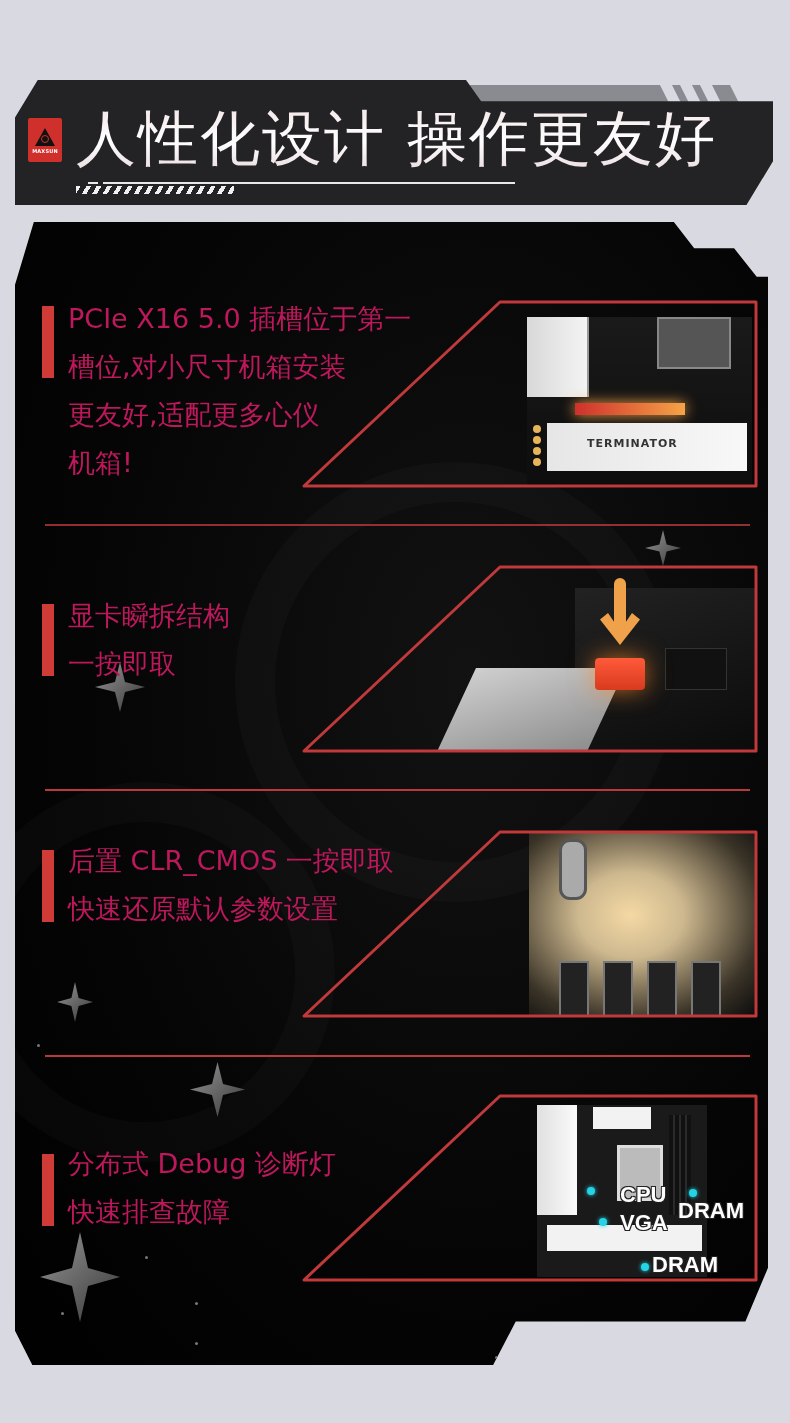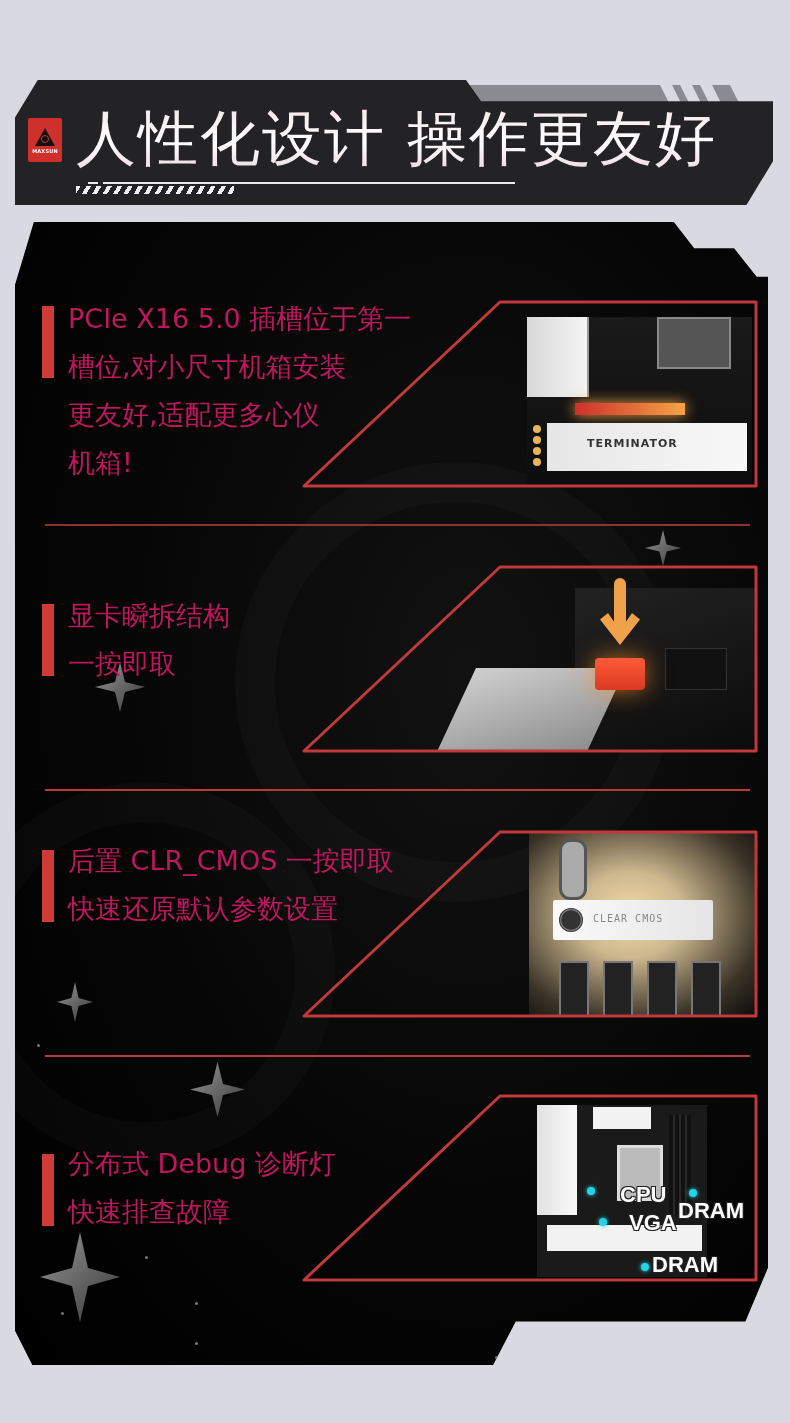--- a/index.html
+++ b/index.html
@@ -318,24 +318,20 @@
 </div>
 
 <div class="feature" style="top:0;">
   <div class="feat-bar" style="top:850px;height:72px;"></div>
   <div class="feat-text" style="top:837px;">后置 CLR_CMOS 一按即取
 快速还原默认参数设置</div>
   <div class="feat-frame" style="top:830px;">
     <div class="feat-img">
       <div class="io-panel">
         <div class="usbc"></div>
-        <div class="cmos-plate">
-          <div class="cmos-btn"></div>
-          <div class="cmos-label">CLEAR CMOS</div>
-        </div>
         <div class="usb-ports">
           <div></div>
             <div></div>
             <div></div>
             <div></div>
         </div>
       </div>
     </div>
     <svg width="456" height="188" viewBox="0 0 456 188">
       <polygon points="198,2 454,2 454,186 2,186" fill="none" stroke="#c0393b" stroke-width="3" stroke-linejoin="round"></polygon>
@@ -355,20 +351,20 @@
         <div class="cpu"></div>
         <div class="dimm"></div>
         <div class="m2"></div>
       </div>
       <div class="debug-led" style="left:282px;top:90px;"></div>
       <div class="debug-led" style="left:294px;top:121px;"></div>
       <div class="debug-led" style="left:384px;top:92px;"></div>
       <div class="debug-led" style="left:336px;top:166px;"></div>
     </div>
     <div class="debug-label" style="left:298px;top:88px;margin-left:20px;">CPU</div>
-    <div class="debug-label" style="left:327px;top:116px;">VGA</div>
+    <div class="debug-label" style="left:318px;top:116px;">VGA</div>
     <div class="debug-label" style="left:376px;top:104px;text-align:center;">DRAM</div>
     <div class="debug-label" style="left:350px;top:158px;">DRAM</div>
     <svg width="456" height="188" viewBox="0 0 456 188">
       <polygon points="198,2 454,2 454,186 2,186" fill="none" stroke="#c0393b" stroke-width="3" stroke-linejoin="round"></polygon>
     </svg>
   </div>
 </div>
 
 </body></html>

